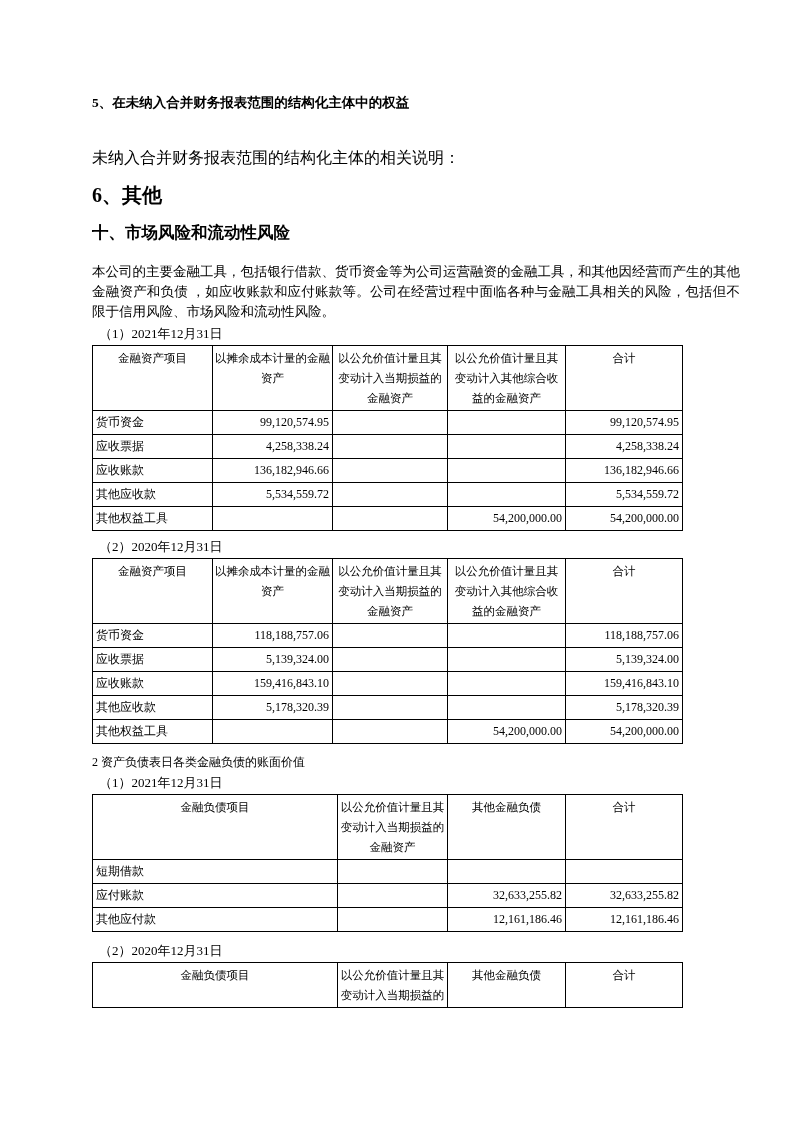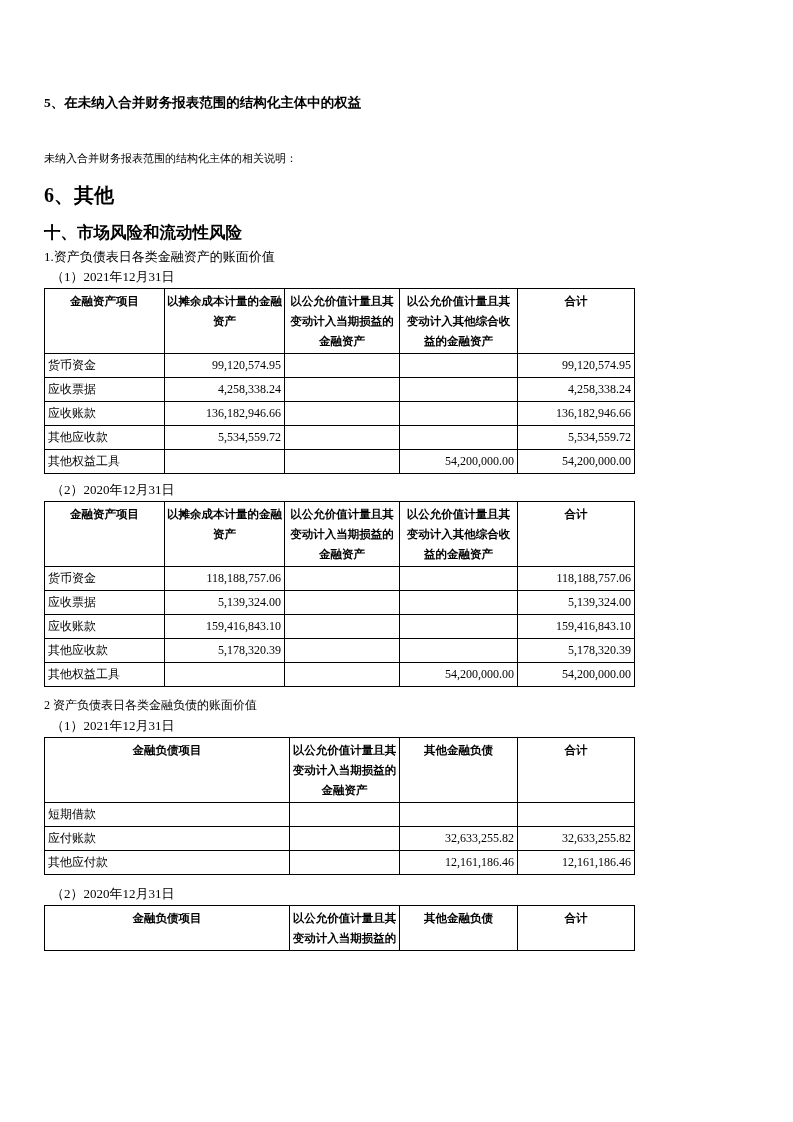--- a/index.html
+++ b/index.html
@@ -4,24 +4,24 @@
 <style>
   * { margin: 0; padding: 0; box-sizing: border-box; }
   html, body { background: #ffffff; }
   body {
     width: 793px;
     height: 1122px;
     overflow: hidden;
     font-family: "Liberation Serif", serif;
     color: #000000;
   }
-  .page { padding: 94px 73px 0 44px; }
+  .page { padding: 94px 73px 0 44px; margin-left: 48px; }
 
   .h-sec5 { font-size: 13.5px; font-weight: bold; line-height: 18px; }
-  .p-note { font-size: 11px; line-height: 16px; margin-top: 38px; }
+  .p-note { font-size: 16px; line-height: 16px; margin-top: 38px; }
   .h-sec6 { font-size: 20px; font-weight: bold; line-height: 19px; margin-top: 20px; font-family: Liberation Serif, serif; }
   .h-sec10 { font-size: 16.5px; font-weight: bold; line-height: 22px; margin-top: 17px; }
   .p-body {
     font-size: 13.5px; line-height: 20px; margin-top: 18px;
     width: 648px; text-align: justify;
   }
   .h-class { font-size: 13.5px; font-weight: bold; line-height: 18px; margin-top: 8px; }
   .p-subtitle { font-size: 13px; line-height: 17px; margin-top: 4px; }
   .p-date { font-size: 13px; line-height: 17px; margin-top: 3px; padding-left: 7px; }
   .p-date.gap { margin-top: 7px; }
@@ -37,21 +37,20 @@
   table.fin th, table.fin td {
     border: 1px solid #000000;
     font-weight: normal;
     overflow: hidden;
   }
   table.fin thead th {
     font-size: 11.5px;
     line-height: 20px;
     vertical-align: top;
     padding: 2px 2px;
-    font-weight: bold;
   }
   table.fin tbody td {
     font-size: 12px;
     line-height: 21px;
     height: 23px;
     padding: 1px 3px;
     text-align: right;
     vertical-align: middle;
     white-space: nowrap;
   }
@@ -75,23 +74,23 @@
 <div class="page">
 
   <h3 class="h-sec5">5、在未纳入合并财务报表范围的结构化主体中的权益</h3>
 
   <p class="p-note">未纳入合并财务报表范围的结构化主体的相关说明：</p>
 
   <h3 class="h-sec6">6、其他</h3>
 
   <h2 class="h-sec10">十、市场风险和流动性风险</h2>
 
-
-
-  <p class="p-subtitle">1.资产负债表日各类金融资产的账面价值</p>
+  <p class="p-body">本公司的主要金融工具，包括银行借款、货币资金等为公司运营融资的金融工具，和其他因经营而产生的其他金融资产和负债 ，如应收账款和应付账款等。公司在经营过程中面临各种与金融工具相关的风险，包括但不限于信用风险、市场风险和流动性风险。</p>
+
+
 
   <p class="p-date">（1）2021年12月31日</p>
 
   <table class="fin">
     <colgroup>
       <col class="a1">
         <col class="a2">
         <col class="a3">
         <col class="a4">
         <col class="a5">

